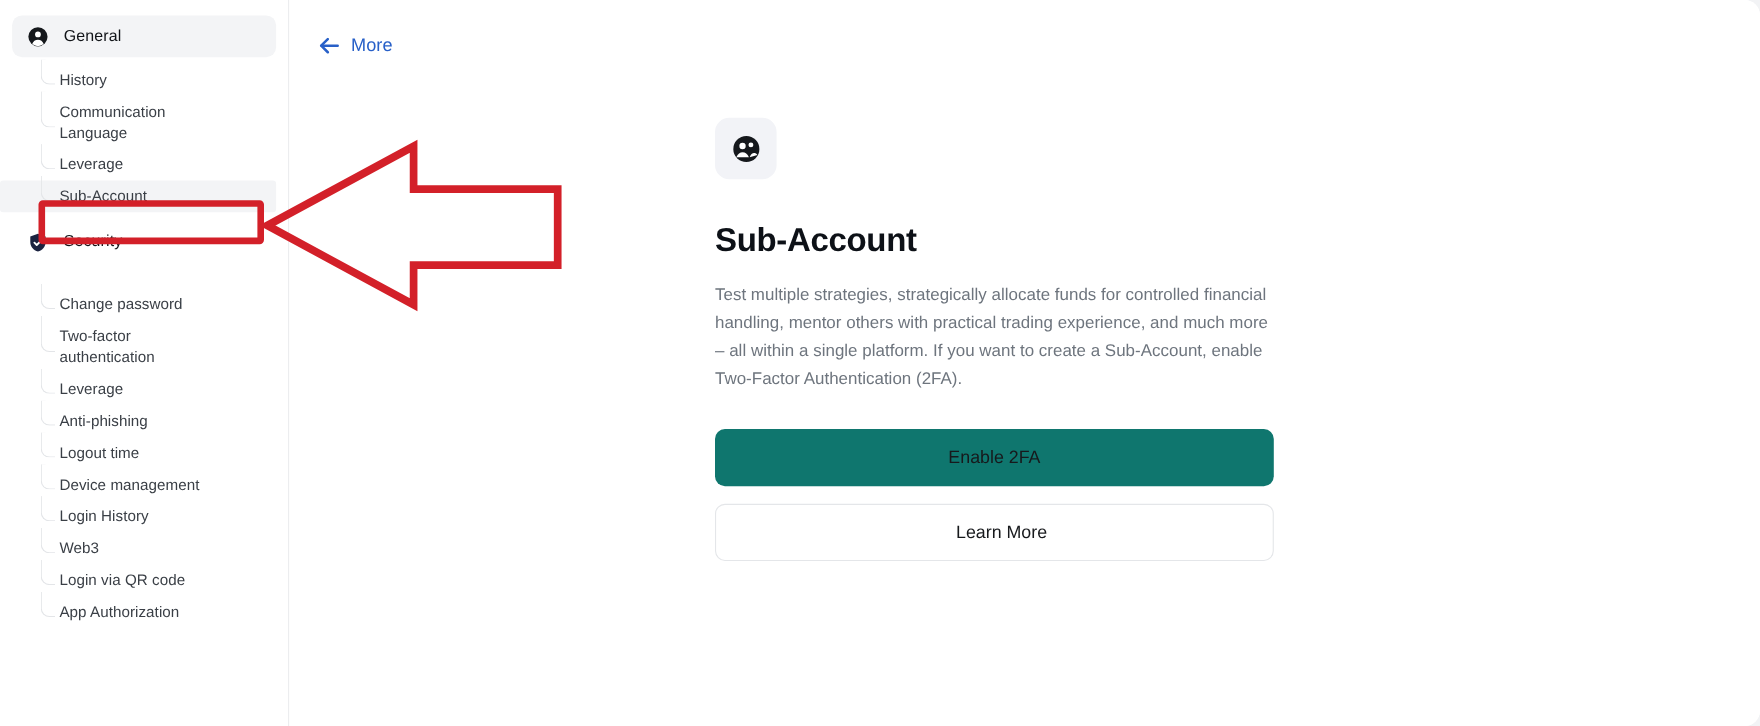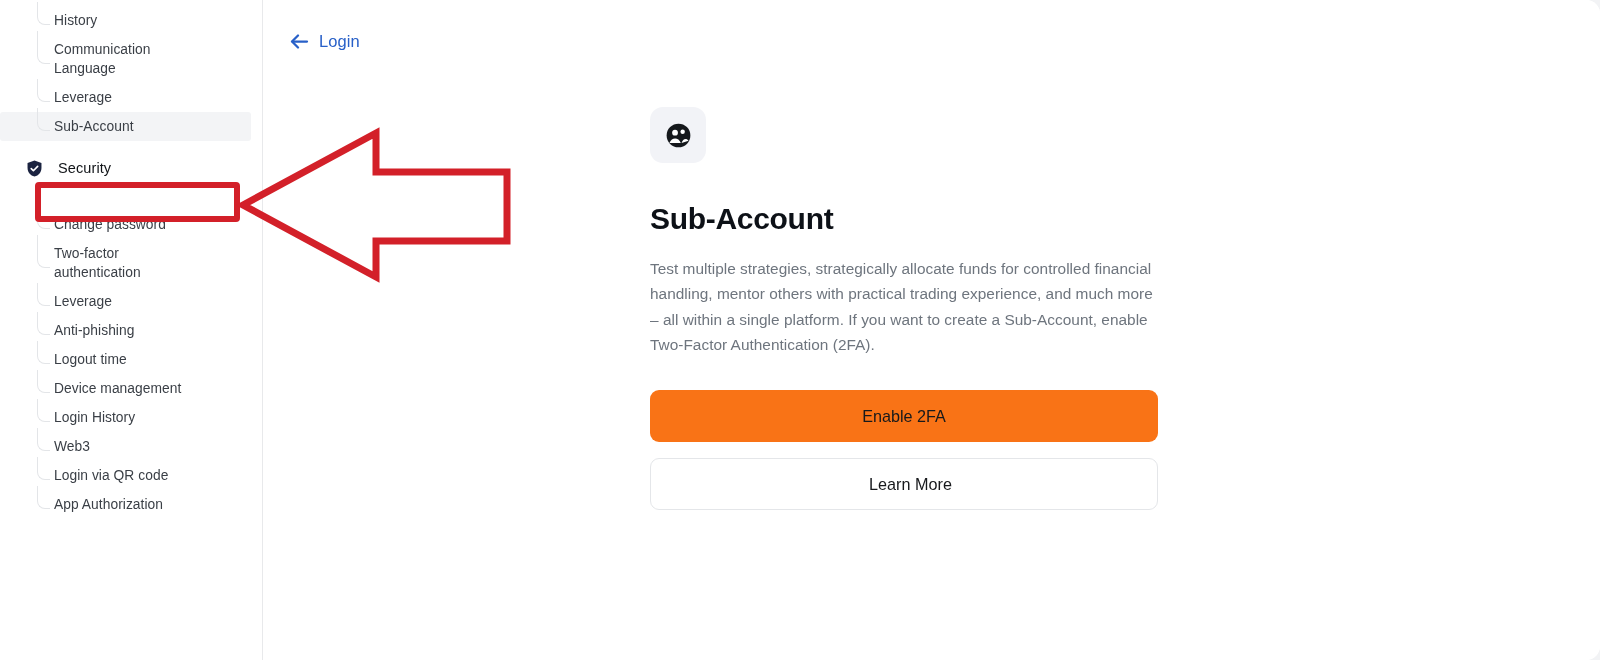--- a/index.html
+++ b/index.html
@@ -154,21 +154,21 @@
     width: 508px;
     height: 52px;
     border-radius: 9px;
     font-size: 16.2px;
     cursor: pointer;
     user-select: none;
   }
 
   #btn-primary {
     margin-top: 33px;
-    background: #f97316;
+    background: #0f766e;
     color: #17191c;
     border: none;
     font-weight: 400;
     text-align: right;
   }
 
   #btn-secondary {
     margin-top: 16px;
     background: #ffffff;
     color: #17191c;
@@ -186,20 +186,30 @@
 </style>
 </head>
 <body>
 
 <div id="app">
 
   <nav id="sidebar">
 
     <div class="nav-section">
 
+      <div class="nav-header active" style="margin-top:14px;">
+        <span class="nav-icon">
+          <svg viewBox="0 0 24 24" width="19" height="19">
+            <circle cx="12" cy="12" r="11" fill="#15181c"></circle>
+            <circle cx="12" cy="9.2" r="3.3" fill="#ffffff"></circle>
+            <path d="M5.4 20.2c1.1-3.3 3.6-5 6.6-5s5.5 1.7 6.6 5a11 11 0 0 1-13.2 0z" fill="#ffffff"></path>
+          </svg>
+        </span>
+        <span class="nav-header-label">General</span>
+      </div>
 
       <div class="nav-children">
         <div class="nav-child" style="margin-top:6px;">
           <span class="nav-child-label">History</span>
         </div>
         <div class="nav-child two-line">
           <span class="nav-child-label" style="max-width:120px; display:inline-block;">Communication Language</span>
         </div>
         <div class="nav-child">
           <span class="nav-child-label">Leverage</span>
@@ -259,21 +269,21 @@
 
   <main id="main">
 
     <div id="back-link">
       <span id="back-arrow">
         <svg viewBox="0 0 20 16" width="19" height="15">
           <path d="M8.4 1.6 2 8l6.4 6.4" stroke="#2860c8" stroke-width="2.4" fill="none" stroke-linecap="round" stroke-linejoin="round"></path>
           <path d="M2.4 8H18" stroke="#2860c8" stroke-width="2.4" stroke-linecap="round"></path>
         </svg>
       </span>
-      <span id="back-label">Login</span>
+      <span id="back-label">More</span>
     </div>
 
     <section id="panel">
 
       <div id="feature-badge">
         <span>
           <svg viewBox="0 0 28 28" width="27" height="27">
             <circle cx="14" cy="14" r="12.3" fill="#15181c"></circle>
             <circle cx="10.4" cy="11.1" r="3.0" fill="#ffffff"></circle>
             <circle cx="18.3" cy="10.1" r="2.3" fill="#ffffff"></circle>

